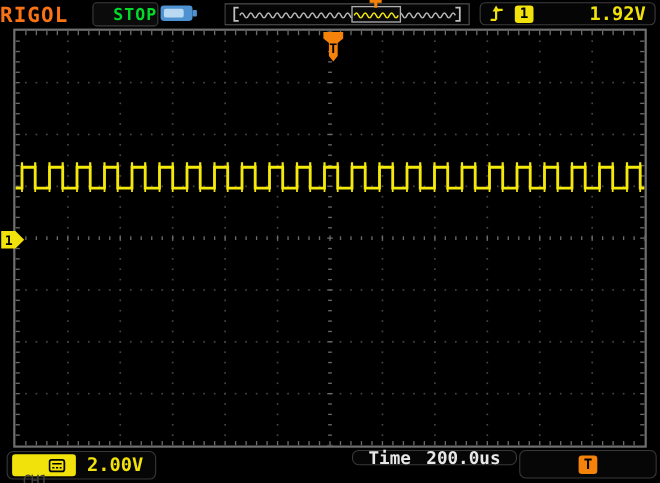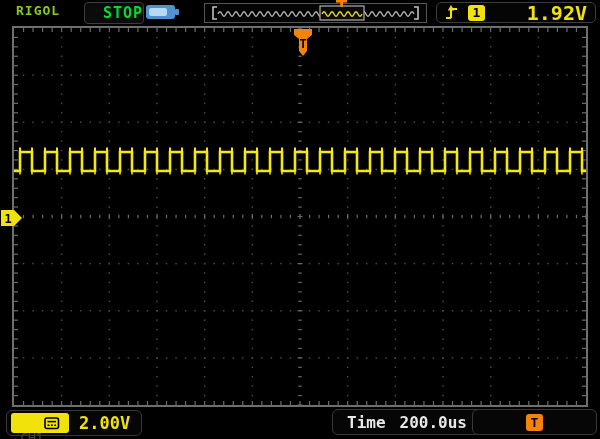--- a/index.html
+++ b/index.html
@@ -3,41 +3,41 @@
 <meta charset="utf-8">
 <style>
   html,body{margin:0;padding:0;background:#000;}
   #scope{
     position:relative;width:600px;height:439px;background:#000;overflow:hidden;
     font-family:"DejaVu Sans Mono","Liberation Mono",monospace;
     -webkit-font-smoothing:none;
   }
   .abs{position:absolute;}
   
-  #brand{left:16px;top:3px;color:#84cc16;font-size:13px;font-weight:bold;letter-spacing:1px;}
+  #brand{left:0;top:3px;color:#f97316;font-size:19px;font-weight:bold;letter-spacing:1px;}
   #stop-box{left:84px;top:2px;width:58px;height:20px;background:#0b0b0b;border:1px solid #3c3c3c;
     border-radius:4px;display:flex;align-items:center;justify-content:flex-end;}
   #stop-box span{color:#00dc28;font-size:15px;font-weight:bold;letter-spacing:1px;}
   #trig-box{left:436px;top:2px;width:160px;height:21px;background:#050505;border:1px solid #3c3c3c;
     border-radius:5px;display:flex;align-items:center;padding:0 8px;box-sizing:border-box;}
   .trig-src-badge{width:17px;height:16px;background:#f0e20a;border-radius:3px;color:#000;
     font-size:13px;font-weight:bold;display:flex;align-items:center;justify-content:center;margin-left:10px;}
-  .trig-level{color:#f0e20a;font-size:20px;font-weight:bold;margin-left:auto;}
+  .trig-level{color:#f0e20a;font-size:17px;font-weight:bold;margin-left:auto;}
   
   #grat{left:12px;top:26px;width:576px;height:381px;border:2px solid #6f6f6f;background:#000;box-sizing:border-box;}
   #scope-svg{position:absolute;left:14px;top:28px;}
   #ch1-marker-svg{left:1px;top:208px;}
   
   .pillbox{background:#060606;border:1px solid #383838;border-radius:6px;display:flex;align-items:center;box-sizing:border-box;}
   #ch1-box{left:6px;top:410px;width:136px;height:26px;padding-left:4px;}
   #ch1-badge{width:58px;height:20px;background:#f0e20a;border-radius:3px;display:flex;
     align-items:center;justify-content:center;gap:1px;}
   #ch1-badge .ch-label{color:#404040;font-size:14px;font-weight:normal;letter-spacing:-1px;margin-top:29px;}
   #ch1-volts{color:#f0e20a;font-size:17px;font-weight:bold;margin-left:10px;}
-  #time-box{left:320px;top:409px;width:150px;height:26px;justify-content:center;gap:14px;margin-left:12px;}
+  #time-box{left:320px;top:409px;width:150px;height:14px;justify-content:center;gap:14px;}
   #time-box span{color:#e8e8e8;font-size:16px;font-weight:bold;}
   #toff-box{left:472px;top:409px;width:125px;height:26px;justify-content:center;}
   #toff-badge{width:17px;height:17px;background:#f5820a;border-radius:3px;color:#000;font-size:13px;
     font-weight:bold;display:flex;align-items:center;justify-content:center;}
   #toff-value{color:#f5820a;font-size:16px;font-weight:bold;margin-left:2px;}
 </style>
 </head>
 <body>
 
 <div id="scope">

